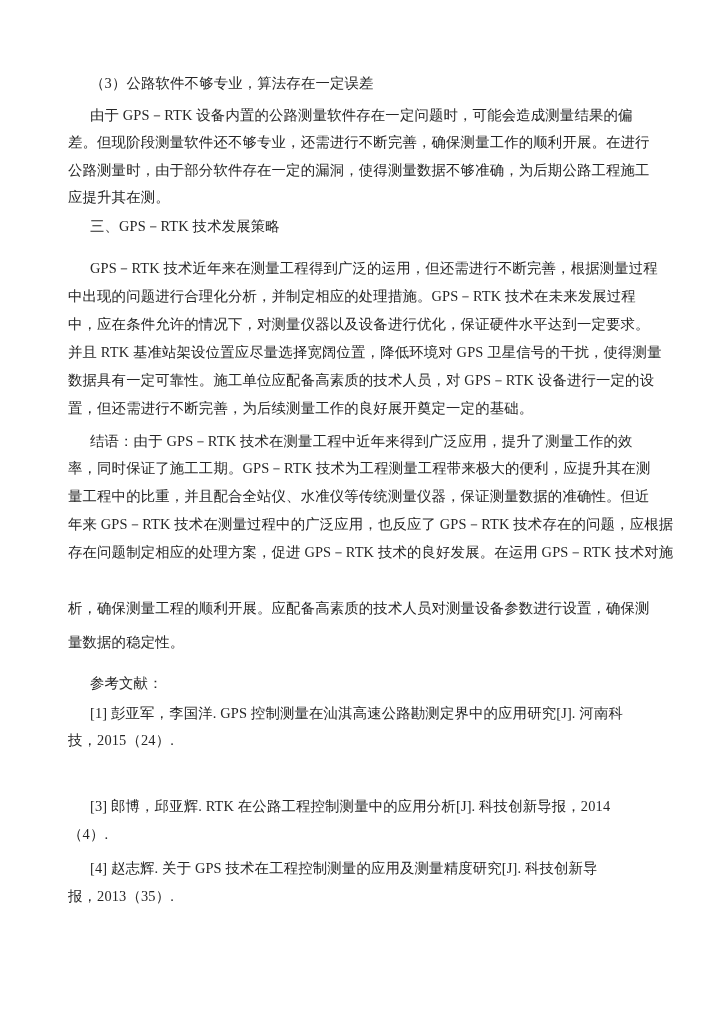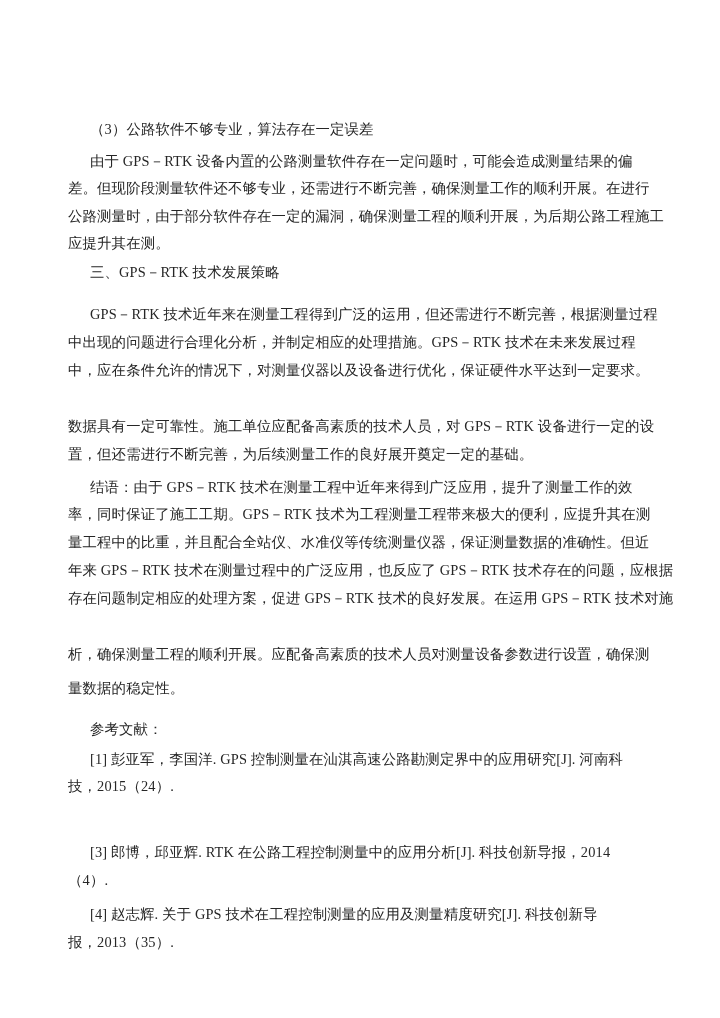--- a/index.html
+++ b/index.html
@@ -25,44 +25,44 @@
     }
     .line {
       position: absolute;
       left: 68px;
       width: 590px;
       font-size: 14.4px;
       line-height: 18px;
       height: 18px;
       white-space: nowrap;
       letter-spacing: 0.15px;
-      margin-top: 46px;
     }
     .indent {
       left: 90px;
       width: 568px;
     }
   </style>
 </head>
 <body>
 
 <div class="page">
 
   <div class="line indent" style="top:74px">（3）公路软件不够专业，算法存在一定误差</div>
 
   <div class="line indent" style="top:106px">由于 GPS－RTK 设备内置的公路测量软件存在一定问题时，可能会造成测量结果的偏</div>
   <div class="line" style="top:133px">差。但现阶段测量软件还不够专业，还需进行不断完善，确保测量工作的顺利开展。在进行</div>
-  <div class="line" style="top:161px">公路测量时，由于部分软件存在一定的漏洞，确保测量工程的顺利开展，为后期公路工程施工</div>
+  <div class="line" style="top:161px">公路测量时，由于部分软件存在一定的漏洞，使得测量数据不够准确，为后期公路工程施工</div>
   <div class="line" style="top:188px">应提升其在测。</div>
 
   <div class="line indent" style="top:217px">三、GPS－RTK 技术发展策略</div>
 
   <div class="line indent" style="top:259px">GPS－RTK 技术近年来在测量工程得到广泛的运用，但还需进行不断完善，根据测量过程</div>
   <div class="line" style="top:287px">中出现的问题进行合理化分析，并制定相应的处理措施。GPS－RTK 技术在未来发展过程</div>
   <div class="line" style="top:315px">中，应在条件允许的情况下，对测量仪器以及设备进行优化，保证硬件水平达到一定要求。</div>
+  <div class="line" style="top:343px">并且 RTK 基准站架设位置应尽量选择宽阔位置，降低环境对 GPS 卫星信号的干扰，使得测量</div>
   <div class="line" style="top:371px">数据具有一定可靠性。施工单位应配备高素质的技术人员，对 GPS－RTK 设备进行一定的设</div>
   <div class="line" style="top:399px">置，但还需进行不断完善，为后续测量工作的良好展开奠定一定的基础。</div>
 
   <div class="line indent" style="top:432px">结语：由于 GPS－RTK 技术在测量工程中近年来得到广泛应用，提升了测量工作的效</div>
   <div class="line" style="top:459px">率，同时保证了施工工期。GPS－RTK 技术为工程测量工程带来极大的便利，应提升其在测</div>
   <div class="line" style="top:487px">量工程中的比重，并且配合全站仪、水准仪等传统测量仪器，保证测量数据的准确性。但近</div>
   <div class="line" style="top:515px">年来 GPS－RTK 技术在测量过程中的广泛应用，也反应了 GPS－RTK 技术存在的问题，应根据</div>
   <div class="line" style="top:543px">存在问题制定相应的处理方案，促进 GPS－RTK 技术的良好发展。在运用 GPS－RTK 技术对施</div>
   <div class="line" style="top:599px">析，确保测量工程的顺利开展。应配备高素质的技术人员对测量设备参数进行设置，确保测</div>
   <div class="line" style="top:633px">量数据的稳定性。</div>

